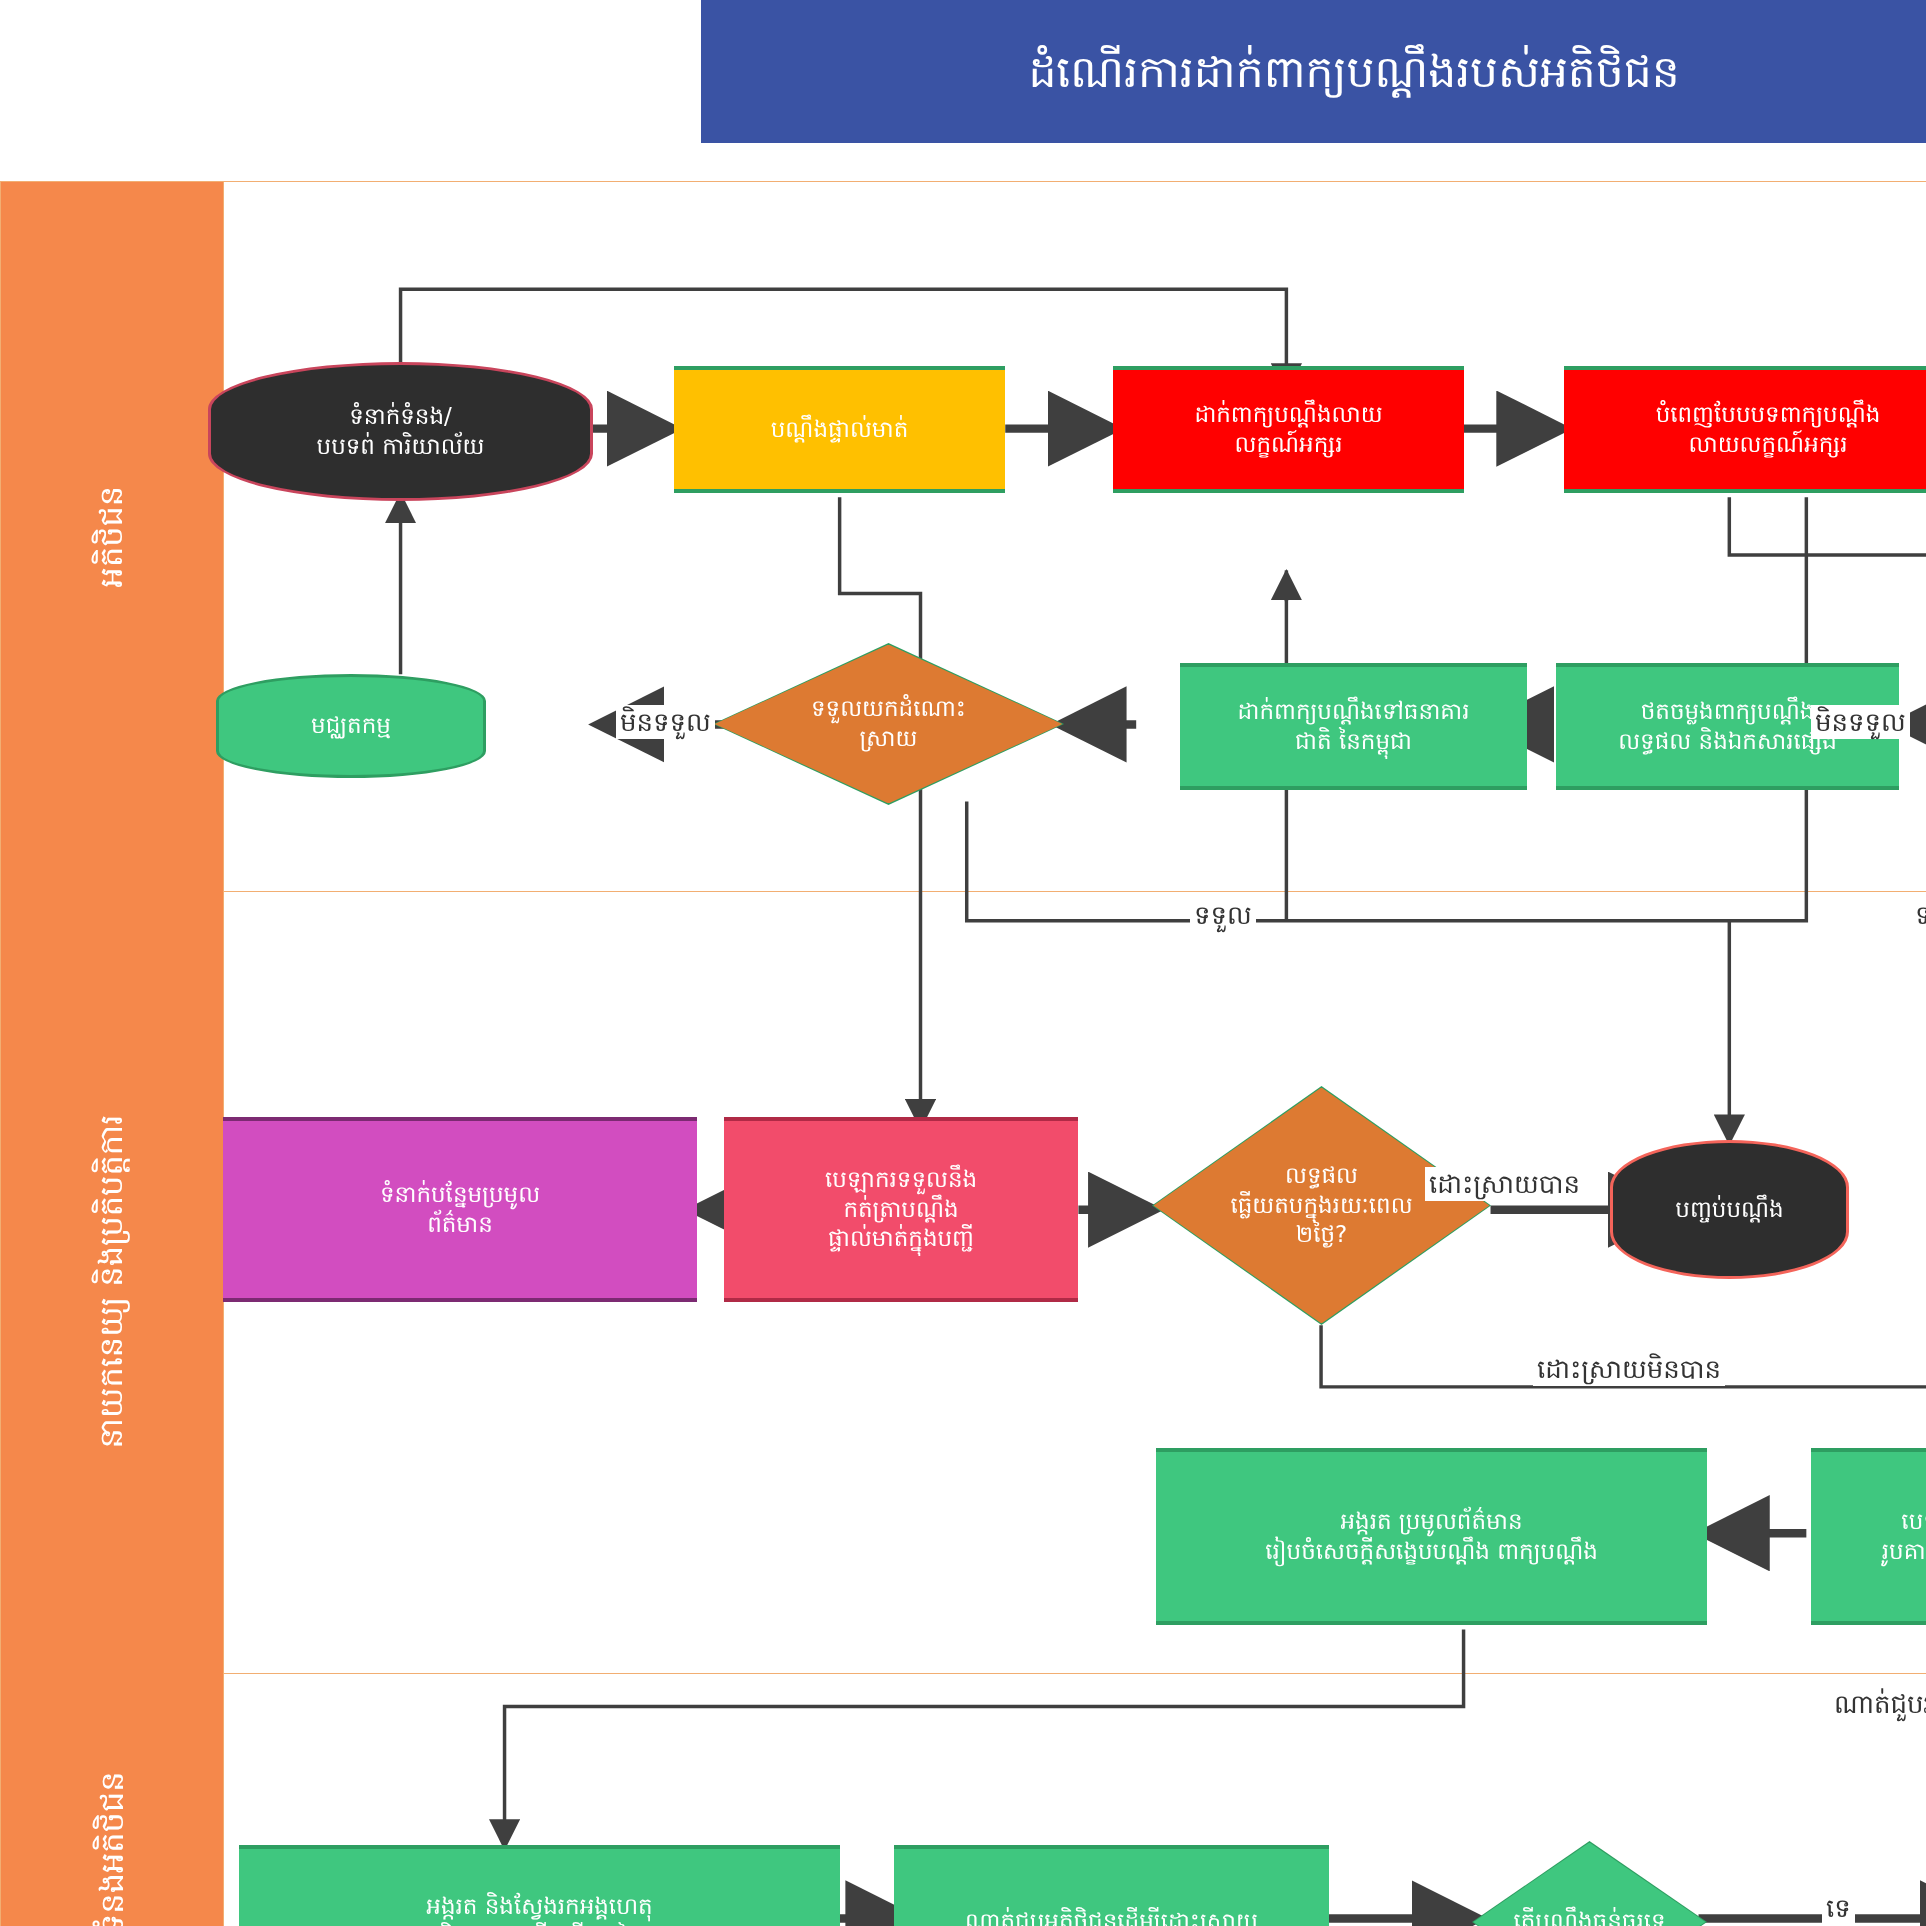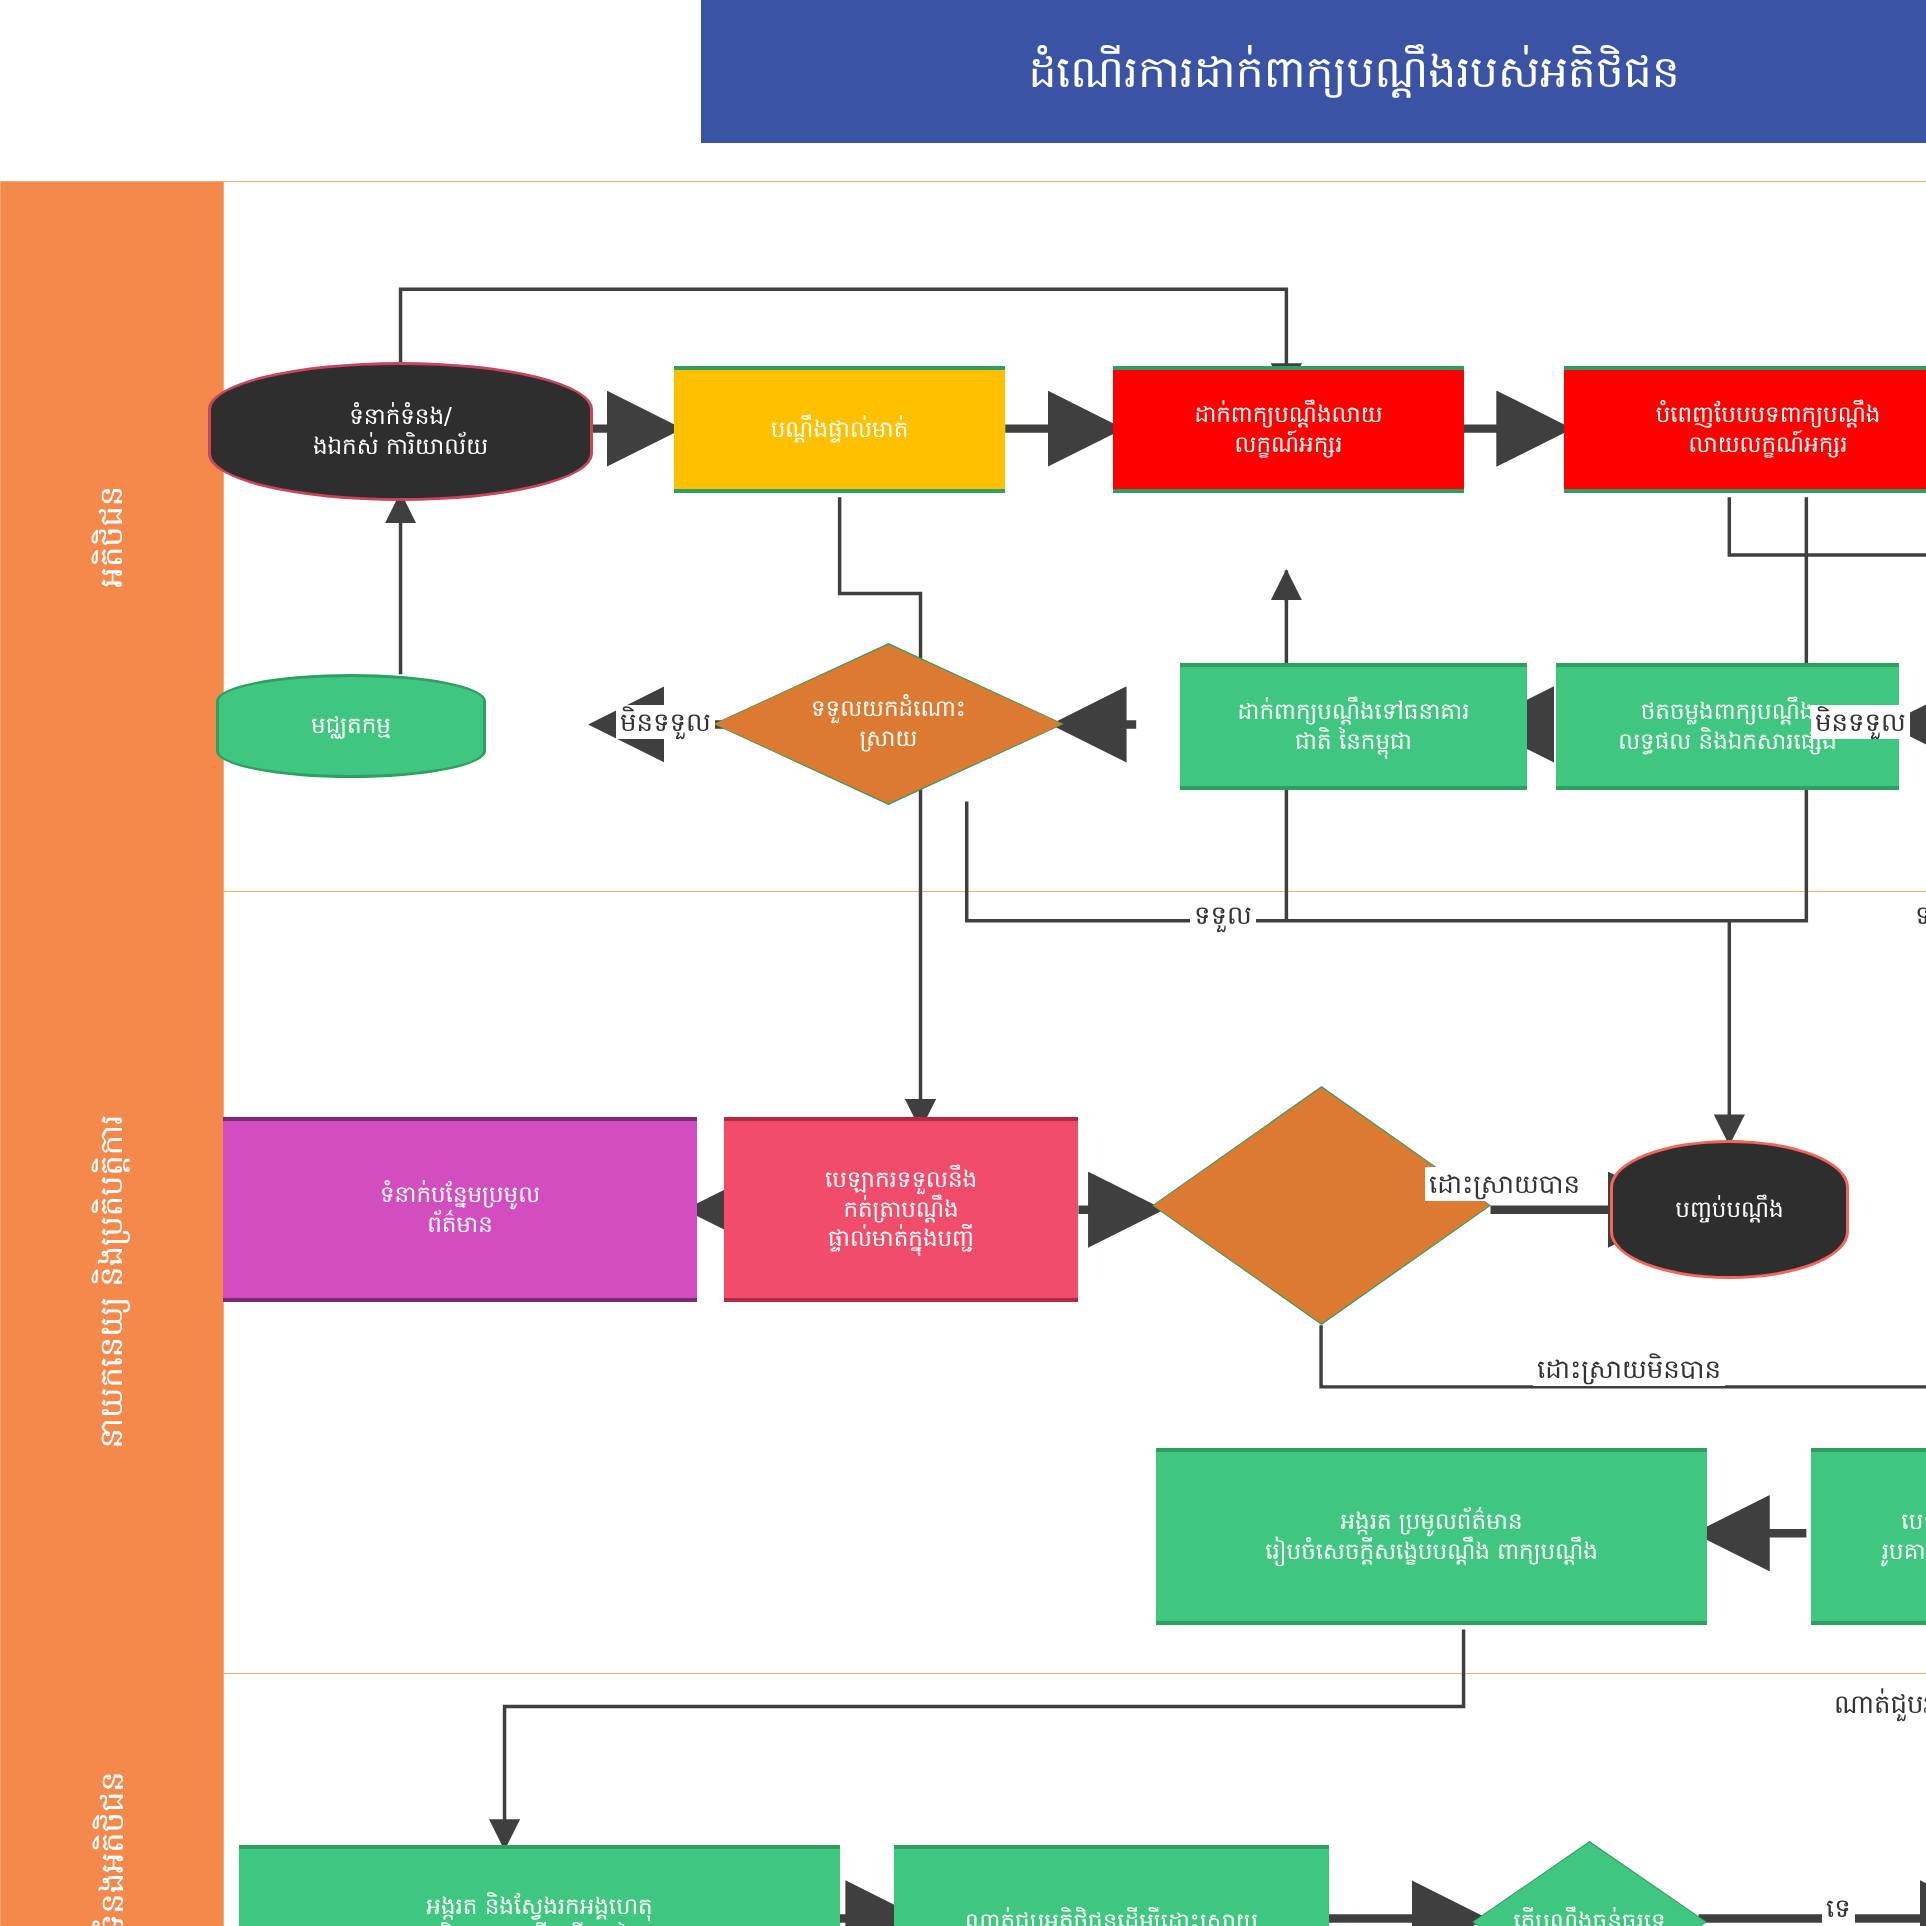--- a/index.html
+++ b/index.html
@@ -193,21 +193,21 @@
 
     <path d="M5170,6760 V6520 H5620 V5200" marker-end="url(#ah)"></path>
 
     <path d="M5620,4940 V4250"></path>
     <path d="M5620,4250 C5620,4120 5500,4080 5430,3980"></path>
   </g>
 </svg>
 
 <div class="node n-term" style="left:208px; top:362px; width:385px; height:139px;">
   <span style="white-space:pre-line">ទំនាក់ទំនង/
-ងឯកស់ ការិយាល័យ</span>
+បបទព់ ការិយាល័យ</span>
 </div>
 
 <div class="node n-yellow" style="left:674px; top:366px; width:331px; height:127px;">
   <span style="white-space:pre-line">បណ្ដឹងផ្ទាល់មាត់</span>
 </div>
 
 <div class="node n-red" style="left:1113px; top:366px; width:351px; height:127px;">
   <span style="white-space:pre-line">ដាក់ពាក្យបណ្ដឹងលាយ
 លក្ខណ៍អក្សរ</span>
 </div>
@@ -243,20 +243,23 @@
 </div>
 
 <div class="node n-pink" style="left:724px; top:1117px; width:354px; height:185px;">
   <span style="white-space:pre-line">បេឡាករទទួលនឹង
 កត់ត្រាបណ្ដឹង
 ផ្ទាល់មាត់ក្នុងបញ្ជី</span>
 </div>
 
 <div class="n-dia dia-orange" style="left:1152px; top:1086px; width:339px; height:239px;">
   <div class="dshape"></div>
+  <div class="dtxt" style="white-space:pre-line">លទ្ធផល
+ធ្លើយតបក្នុងរយៈពេល
+២ថ្ងៃ?</div>
 </div>
 
 <div class="node n-term-red" style="left:1610px; top:1140px; width:239px; height:139px;">
   <span>បញ្ចប់បណ្ដឹង</span>
 </div>
 
 <div class="node n-green" style="left:1156px; top:1448px; width:551px; height:177px;">
   <span style="white-space:pre-line">អង្ករត ប្រមូលព័ត៌មាន
 រៀបចំសេចក្ដីសង្ខេបបណ្ដឹង ពាក្យបណ្ដឹង</span>
 </div>

